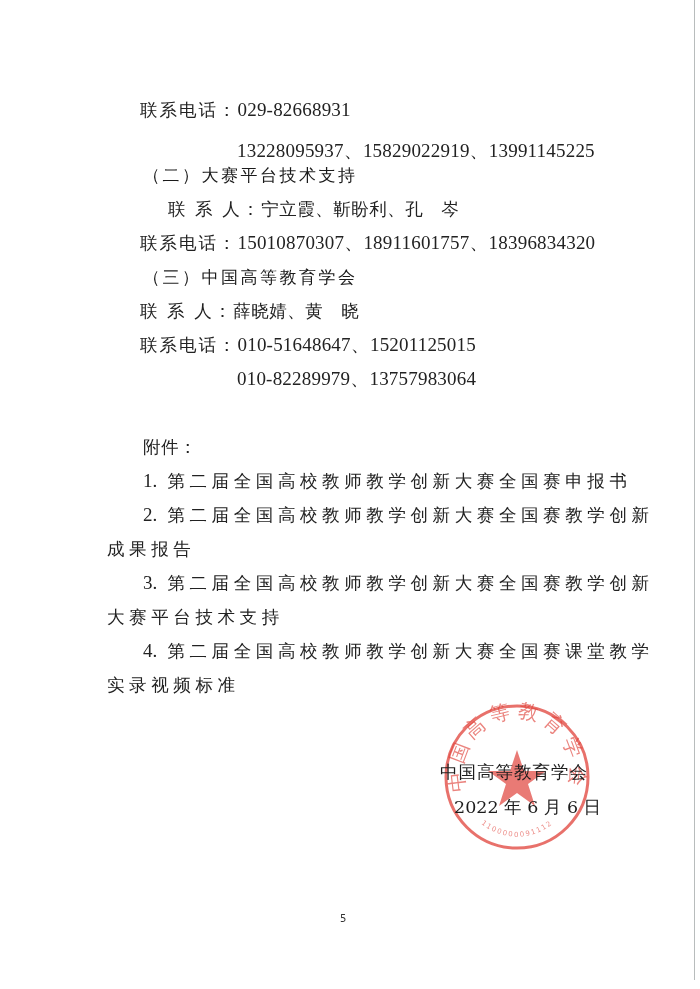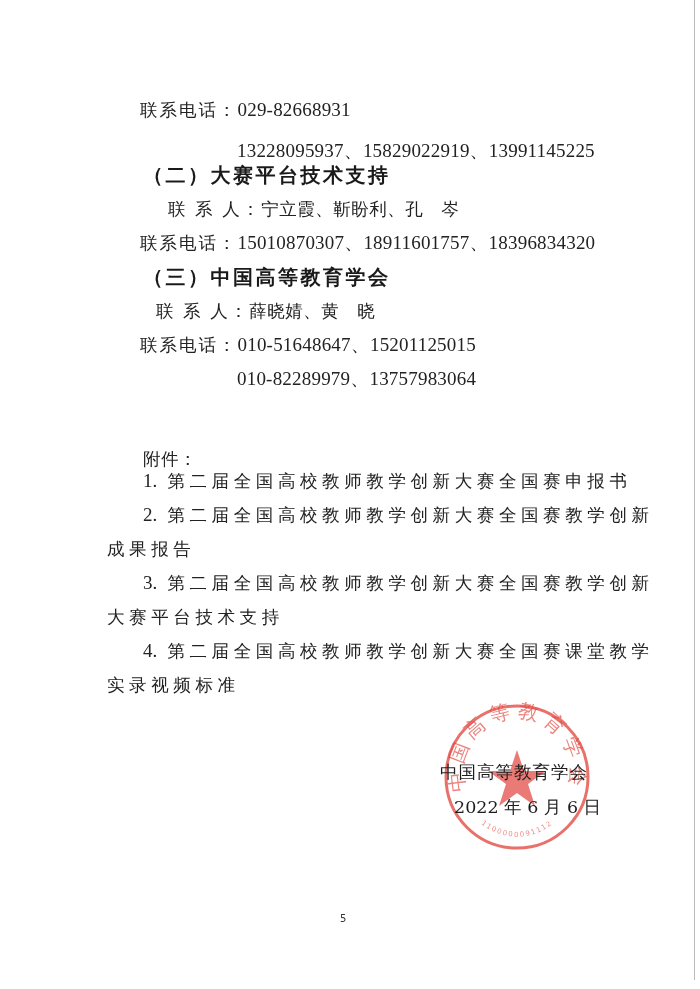--- a/index.html
+++ b/index.html
@@ -2,21 +2,21 @@
 <html><head>
 <meta charset="utf-8">
 <style>
   html, body { margin:0; padding:0; background:#ffffff; }
   body { width:700px; height:989px; position:relative; overflow:hidden;
          font-family:"DejaVu Serif","Liberation Serif",serif; color:#222; }
   .edge { position:absolute; left:694px; top:0; width:1px; height:980px; background:#b8bcbc; }
   .line { position:absolute; font-size:17.5px; line-height:30px; white-space:nowrap; letter-spacing:0.5px; }
   .line .lbl { letter-spacing:2px; }
   .line .num { font-family:"Liberation Serif",serif; font-size:19px; letter-spacing:0.2px; }
-  .heading { font-weight:bold; font-family:"DejaVu Sans","Liberation Sans",sans-serif; font-size:20px; letter-spacing:2.5px; color:#1a1a1a; }
+  .heading { font-weight:normal; font-family:"DejaVu Sans","Liberation Sans",sans-serif; font-size:17px; letter-spacing:2.5px; color:#1a1a1a; }
   .att { letter-spacing:4.6px; }
   .att .num { letter-spacing:0; }
   .stamp { position:absolute; left:442px; top:702px; width:150px; height:150px; }
   .sig { position:absolute; font-size:17.5px; white-space:nowrap; color:#1c1c1c; }
   .pageno { position:absolute; left:340px; top:913px; font-size:10px; font-family:"DejaVu Sans",sans-serif; color:#333; }
 </style>
 </head>
 <body>
 
 <div class="edge"></div>
@@ -30,31 +30,31 @@
 
 <div class="line heading" style="left:143px;top:160px;">（二）大赛平台技术支持</div>
 <div class="line" style="left:140px;top:194px;margin-left:28px;">
   <span class="lbl">联 系 人：</span><span>宁立霞、靳盼利、孔　岑</span>
 </div>
 <div class="line" style="left:140px;top:228px;">
   <span class="lbl">联系电话：</span><span class="num">15010870307、18911601757、18396834320</span>
 </div>
 
 <div class="line heading" style="left:143px;top:262px;">（三）中国高等教育学会</div>
-<div class="line" style="left:156px;top:296px;">
+<div class="line" style="left:140px;top:296px;">
   <span class="lbl">联 系 人：</span><span>薛晓婧、黄　晓</span>
 </div>
 <div class="line" style="left:140px;top:330px;">
   <span class="lbl">联系电话：</span><span class="num">010-51648647、15201125015</span>
 </div>
 <div class="line" style="left:237px;top:364px;">
   <span class="num">010-82289979、13757983064</span>
 </div>
 
-<div class="line" style="left:143px;top:432px;margin-top:12px;">附件：</div>
+<div class="line" style="left:143px;top:432px;">附件：</div>
 
 <div class="line att" style="left:143px;top:466px;">
   <span class="num">1.</span>
   <span>第二届全国高校教师教学创新大赛全国赛申报书</span>
 </div>
 
 <div class="line att" style="left:143px;top:500px;">
   <span class="num">2.</span>
   <span>第二届全国高校教师教学创新大赛全国赛教学创新</span>
 </div>

